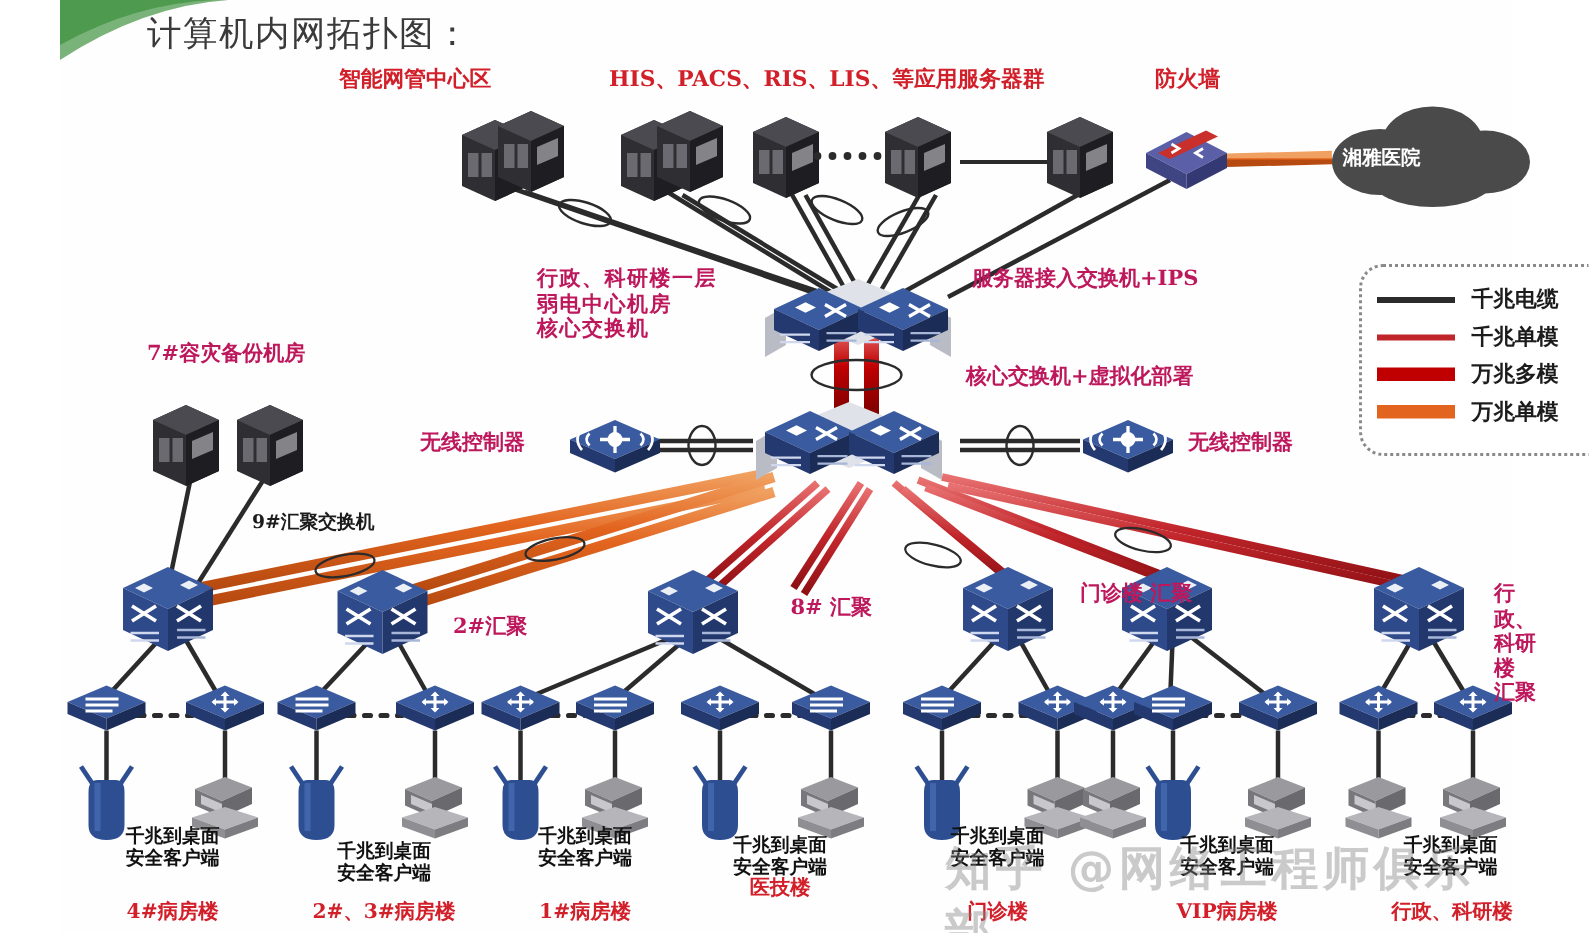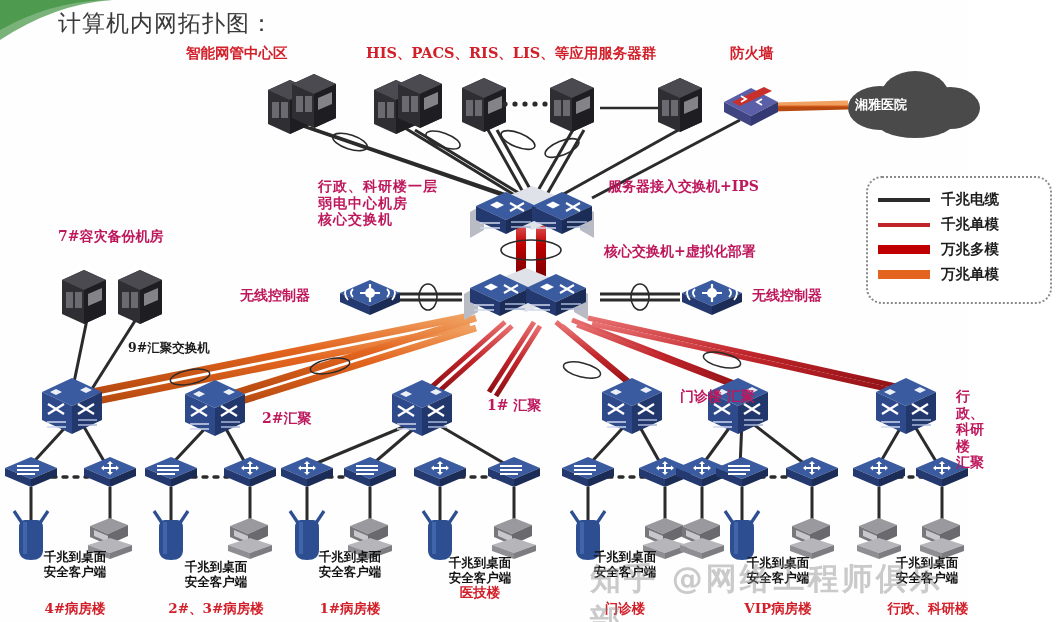--- a/index.html
+++ b/index.html
@@ -1,19 +1,19 @@
 <!DOCTYPE html>
 <html><head>
 <meta charset="utf-8">
 <title>计算机内网拓扑图</title>
 <style>
   html,body{margin:0;padding:0;background:#fff;}
   body{width:1059px;height:622px;overflow:hidden;
        font-family:"Liberation Sans","DejaVu Sans",sans-serif;}
-  #stage{position:relative;width:968px;height:622px;background:#fefefe;}
+  #stage{position:relative;width:968px;height:622px;background:#fefefe;margin-left:40px;}
   svg.layer{position:absolute;left:0;top:0;width:1059px;height:622px;}
   #wires{z-index:1}
   #nodes{z-index:2}
   .lbl{position:absolute;z-index:5;white-space:pre-line;line-height:1.18;}
   .title{font-family:"DejaVu Sans",sans-serif;font-size:23px;color:#3a3a3a;letter-spacing:1px;}
   .redhdr{color:#d2202a;font-weight:bold;font-size:14.5px;
           font-family:"DejaVu Serif","Liberation Serif",serif;}
   .blk{color:#be185d;font-weight:bold;font-size:14px;
        font-family:"DejaVu Serif","Liberation Serif",serif;}
   .blk-s{color:#1c1c1c;font-weight:bold;font-size:12.5px;
@@ -476,21 +476,21 @@
 弱电中心机房
 核心交换机</div>
   <div class="lbl blk" style="left:608px;top:178px;">服务器接入交换机+IPS</div>
   <div class="lbl blk" style="left:604px;top:243px;">核心交换机+虚拟化部署</div>
   <div class="lbl blk" style="left:240px;top:287px;">无线控制器</div>
   <div class="lbl blk" style="left:752px;top:287px;">无线控制器</div>
   <div class="lbl blk" style="left:58px;top:228px;">7#容灾备份机房</div>
   <div class="lbl blk-s" style="left:128px;top:341px;">9#汇聚交换机</div>
 
   <div class="lbl blk" style="left:262px;top:410px;">2#汇聚</div>
-  <div class="lbl blk" style="left:487px;top:397px;">1# 汇聚</div>
+  <div class="lbl blk" style="left:487px;top:397px;">8# 汇聚</div>
   <div class="lbl blk" style="left:680px;top:388px;">门诊楼  汇聚</div>
   <div class="lbl blk" style="left:956px;top:388px;">行政、科研楼
 汇聚</div>
 
   <div class="lbl desk" style="left:15px;top:550px;width:120px;">千兆到桌面
 安全客户端</div>
   <div class="lbl bldg" style="left:15px;top:601px;width:120px;">4#病房楼</div>
 
   <div class="lbl desk" style="left:156px;top:560px;width:120px;">千兆到桌面
 安全客户端</div>

